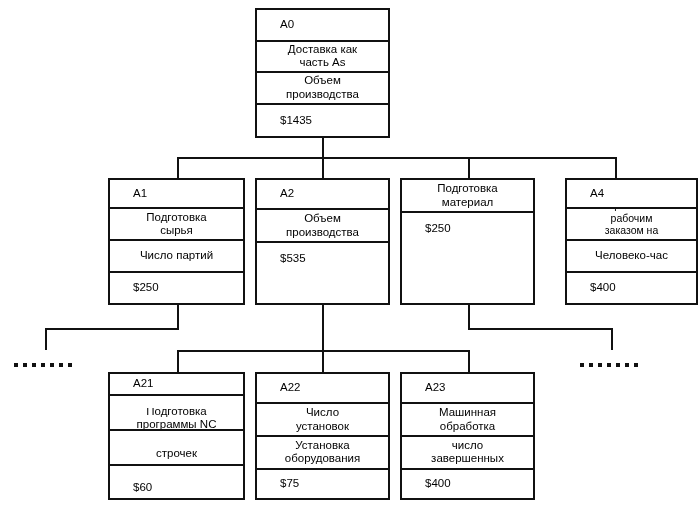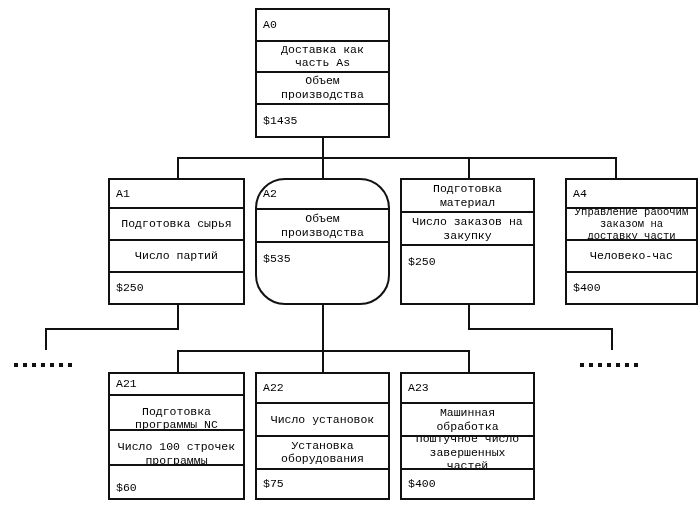--- a/index.html
+++ b/index.html
@@ -31,23 +31,22 @@
     flex-direction: column;
     z-index: 5;
   }
   .cell {
     box-sizing: border-box;
     border-bottom: 2px solid #111111;
     display: flex;
     align-items: center;
     font-size: 11.5px;
     line-height: 1.18;
-    padding: 2px 6px;
+    padding: 2px 23px;
     overflow: hidden;
-    font-family: Liberation Mono, monospace;
   }
   .cell:last-child {
     border-bottom: none;
   }
   .cell.code {
     justify-content: flex-start;
     text-align: left;
   }
   .cell.desc, .cell.measure {
     justify-content: center;
@@ -134,29 +133,28 @@
     <div class="cell cost">$1435</div>
   </div>
 
   <div class="node lvl2" style="left:108px; top:178px; width:137px; height:127px;">
     <div class="cell code">A1</div>
     <div class="cell desc">Подготовка сырья</div>
     <div class="cell measure">Число партий</div>
     <div class="cell cost">$250</div>
   </div>
 
-  <div class="node lvl2" style="left:255px; top:178px; width:135px; height:127px;border-radius:30px;">
+  <div class="node lvl2" style="left:255px; top:178px; width:135px; height:127px;">
     <div class="cell code">A2</div>
     <div class="cell measure">Объем производства</div>
     <div class="cell cost">$535</div>
   </div>
 
   <div class="node lvl2" style="left:400px; top:178px; width:135px; height:127px;">
     <div class="cell desc">Подготовка материал</div>
-    <div class="cell measure">Число заказов на закупку</div>
     <div class="cell cost">$250</div>
   </div>
 
   <div class="node lvl2" style="left:550px; top:178px; width:133px; height:127px;margin-left:15px;">
     <div class="cell code">A4</div>
     <div class="cell desc" style="font-size:10.5px;">Управление рабочим заказом на доставку части</div>
     <div class="cell measure">Человеко-час</div>
     <div class="cell cost">$400</div>
   </div>
 

